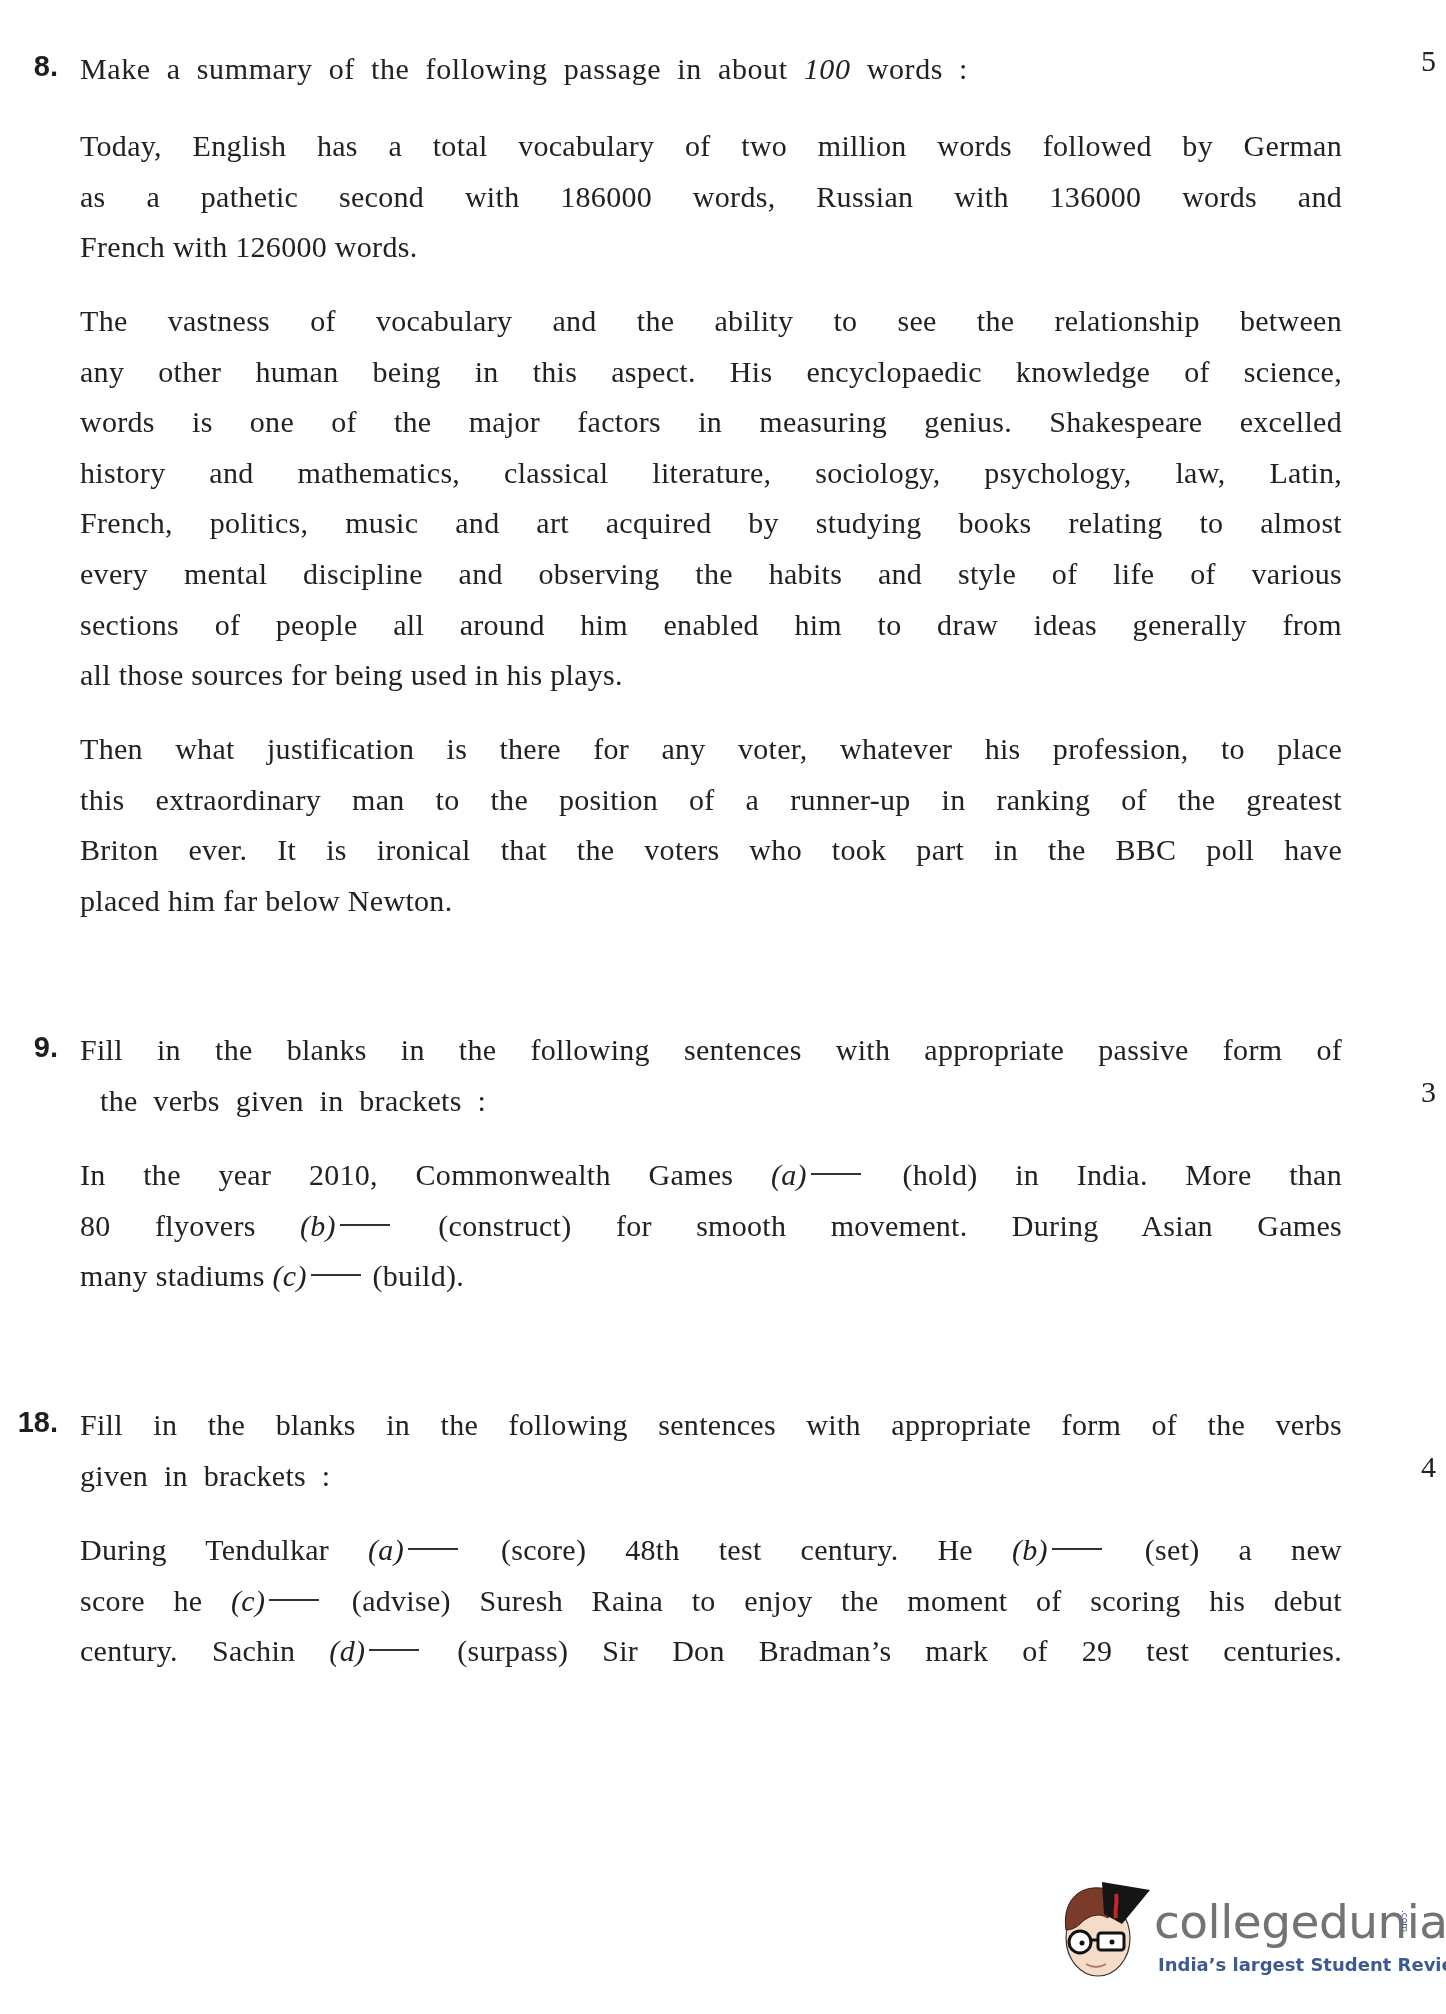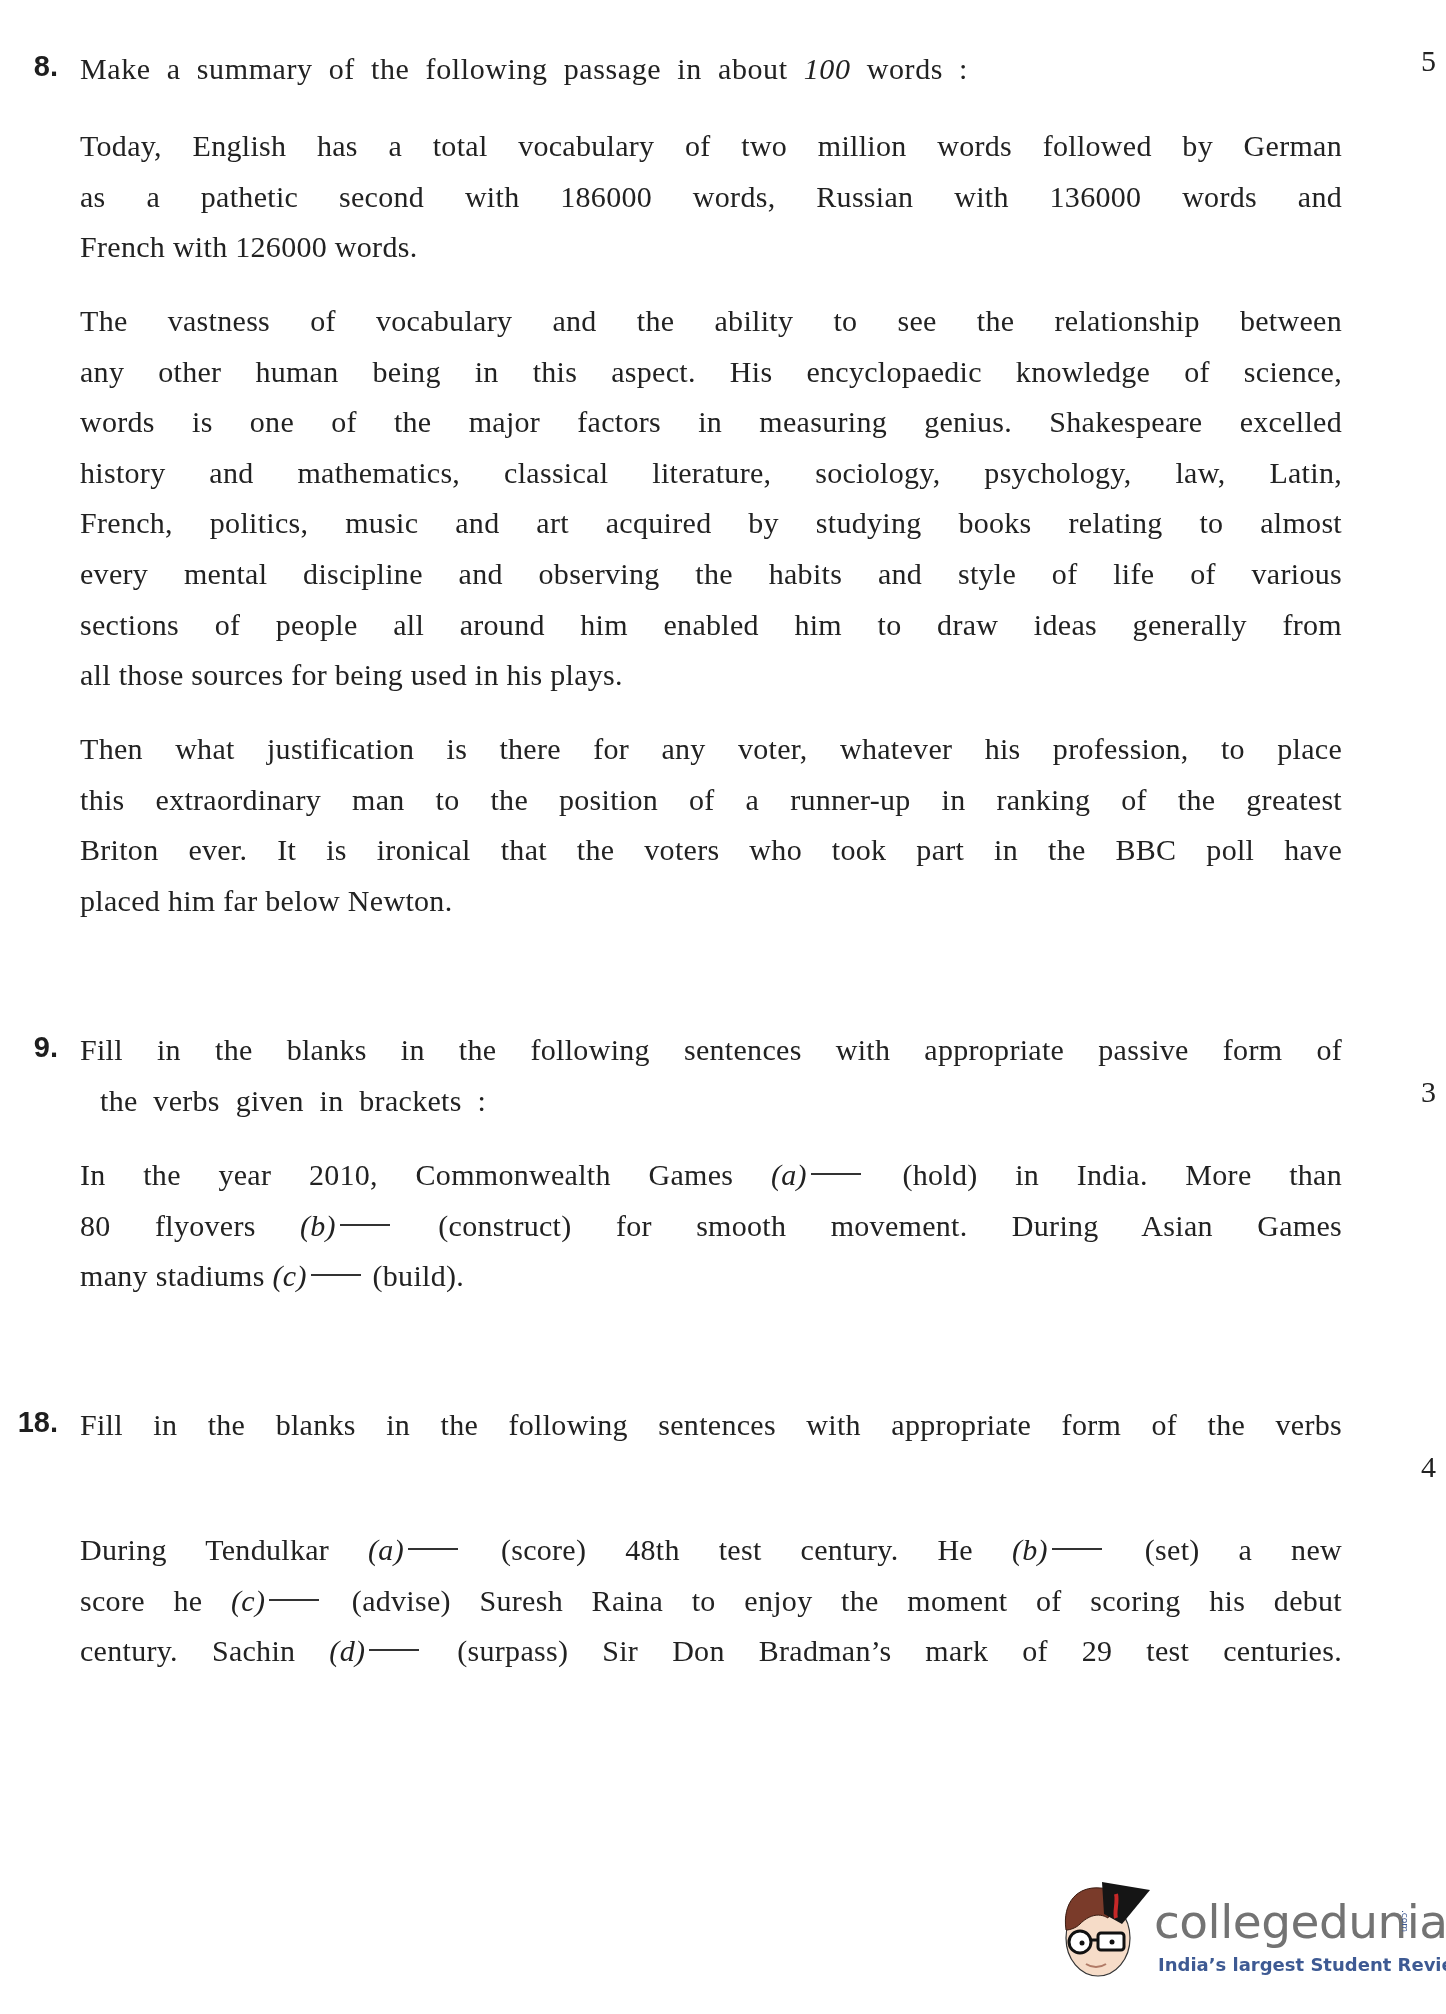--- a/index.html
+++ b/index.html
@@ -66,20 +66,21 @@
 
 <div class="para" style="top:1150px;">
   <span class="ln"><span>In the year 2010, Commonwealth Games </span><i>(a)</i><span class="dash"></span><span> (hold) in India. More than</span></span>
   <span class="ln"><span>80 flyovers </span><i>(b)</i><span class="dash"></span><span> (construct) for smooth movement. During Asian Games</span></span>
   <span class="ln end"><span>many stadiums </span><i>(c)</i><span class="dash"></span><span> (build).</span></span>
 </div>
 
 <div class="qnum" style="top:1406px;">18.</div>
 <div class="para" style="top:1400px;">
   <span class="ln">Fill in the blanks in the following sentences with appropriate form of the verbs</span>
+  <span class="ln end" style="word-spacing:8px;">given in brackets :</span>
 </div>
 <div class="marks" style="top:1450px;">4</div>
 
 <div class="para" style="top:1525px;">
   <span class="ln"><span>During Tendulkar </span><i>(a)</i><span class="dash"></span><span> (score) 48th test century. He </span><i>(b)</i><span class="dash"></span><span> (set) a new</span></span>
   <span class="ln"><span>score he </span><i>(c)</i><span class="dash"></span><span> (advise) Suresh Raina to enjoy the moment of scoring his debut</span></span>
   <span class="ln"><span>century. Sachin </span><i>(d)</i><span class="dash"></span><span> (surpass) Sir Don Bradman’s mark of 29 test centuries.</span></span>
 </div>
 
 <div class="logo">

